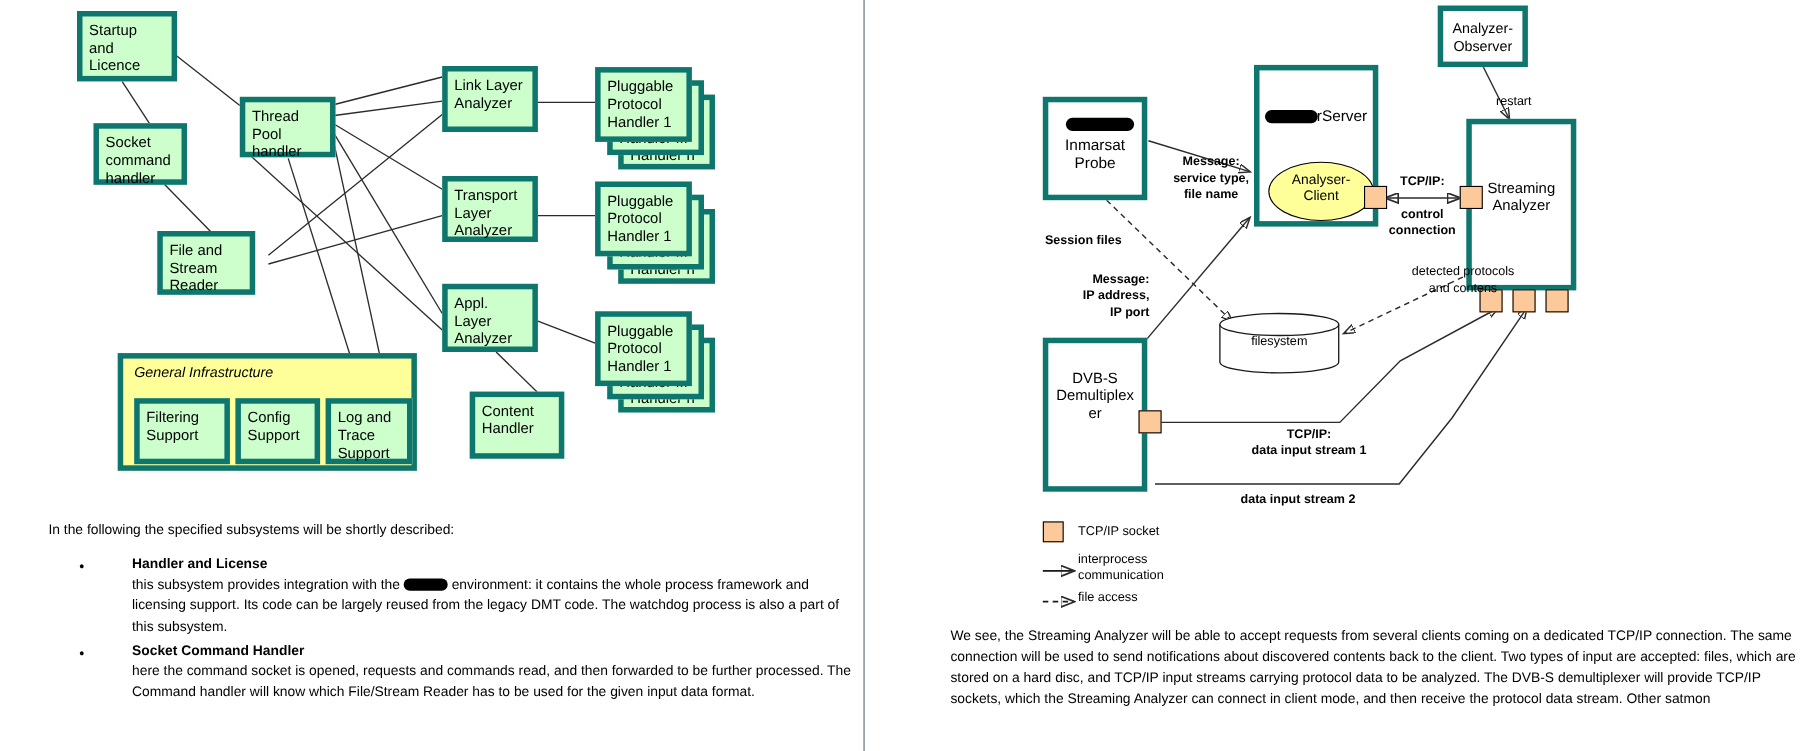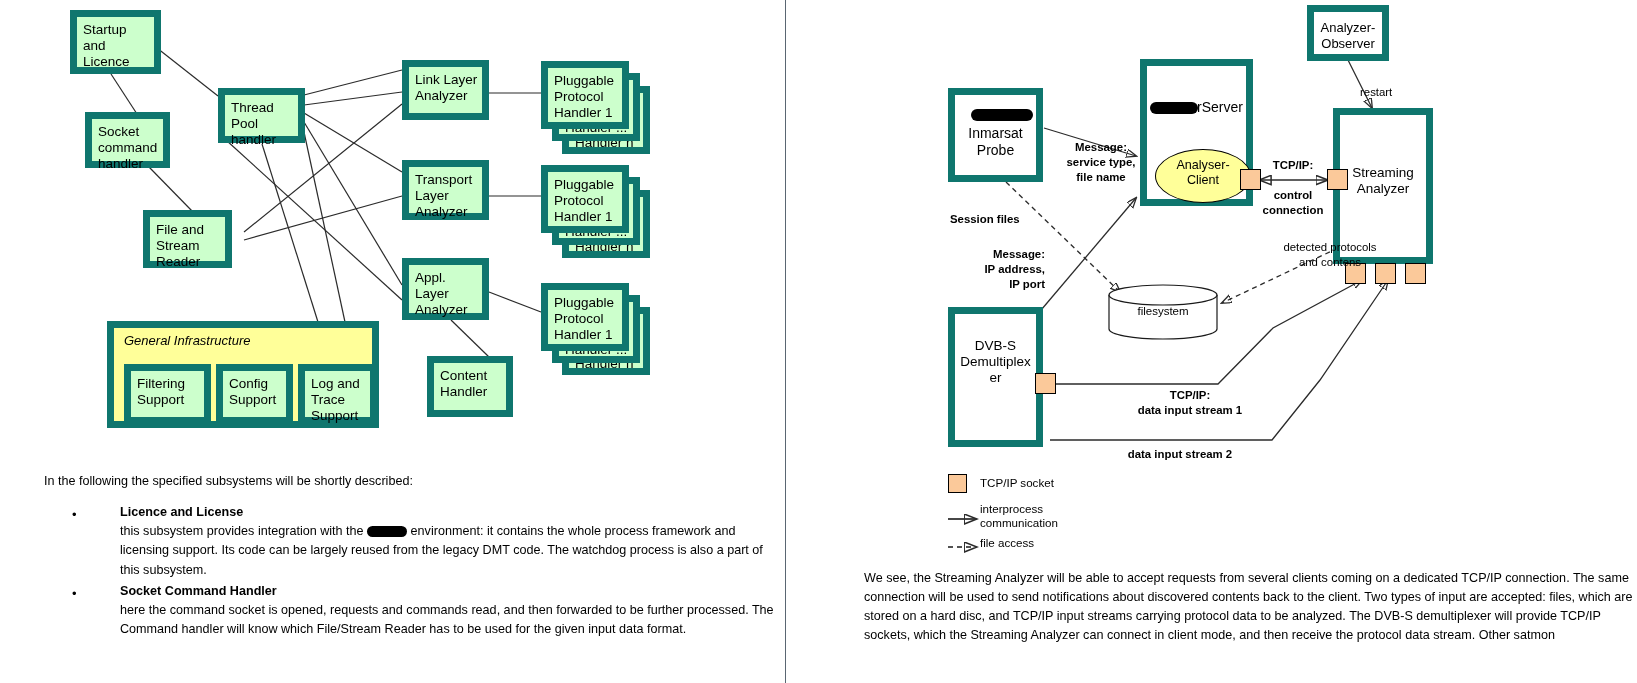--- a/index.html
+++ b/index.html
@@ -2,21 +2,21 @@
 <html><head>
 <meta charset="utf-8">
 <style>
   html,body{margin:0;padding:0;background:#ffffff;}
   body{width:1637px;height:683px;position:relative;overflow:hidden;
        font-family:"Liberation Sans", sans-serif; color:#000;}
   .page{position:absolute;inset:0;}
   .divider{position:absolute;left:785px;top:0;width:1px;height:683px;background:#5a6672;}
 
   
-  .box{position:absolute;box-sizing:border-box;border:7px solid #0f766e;}
+  .box{position:absolute;box-sizing:border-box;border:5px solid #0f766e;}
   .green{background:#ccffcc;}
   .white{background:#ffffff;}
   .yellowbox{background:#ffff99;}
   .ellipse{position:absolute;box-sizing:border-box;border:1px solid #000;
            background:#ffff99;border-radius:50%;}
   .sock{position:absolute;box-sizing:border-box;border:1px solid #000;background:#fbc99a;}
   .boxtext{position:absolute;left:6px;right:4px;top:5px;font-size:13.5px;
            line-height:1.2;white-space:pre-line;}
   .ctr{text-align:center;}
 
@@ -174,21 +174,21 @@
       <div class="boxtext">Log and
 Trace
 Support</div>
     </div>
   </div>
 
   <div class="prose" style="left:44px;top:472px;width:640px;">In the following the specified subsystems will be shortly described:</div>
 
   <div class="bullet" style="left:72px;top:505px;width:680px;">
     <div class="dot">•</div>
-    <div class="hd">Licence and License</div>
+    <div class="hd">Handler and License</div>
     <div class="bd">
       <span>this subsystem provides integration with the </span><span class="redact" style="width:40px;height:11px;"></span><span> environment: it contains the whole process framework and licensing support. Its code can be largely reused from the legacy DMT code. The watchdog process is also a part of this subsystem.</span>
     </div>
   </div>
 
   <div class="bullet" style="left:72px;top:584px;width:680px;">
     <div class="dot">•</div>
     <div class="hd">Socket Command Handler</div>
     <div class="bd">here the command socket is opened, requests and commands read, and then forwarded to be further processed. The Command handler will know which File/Stream Reader has to be used for the given input data format.</div>
   </div>

